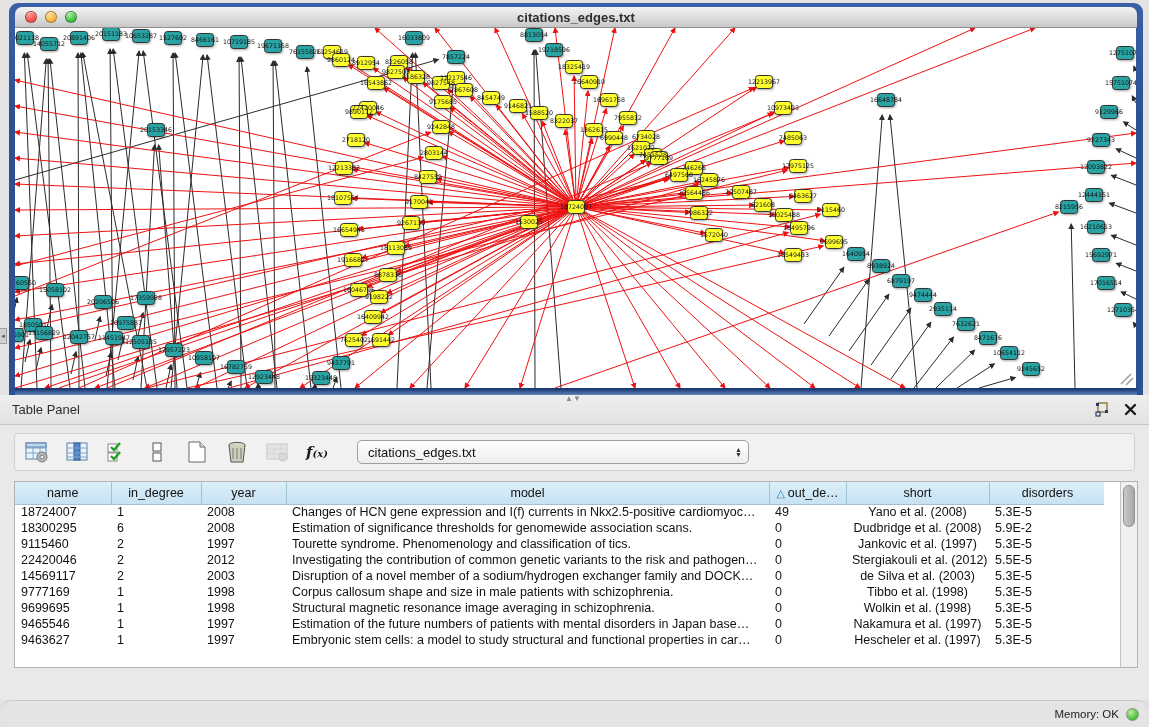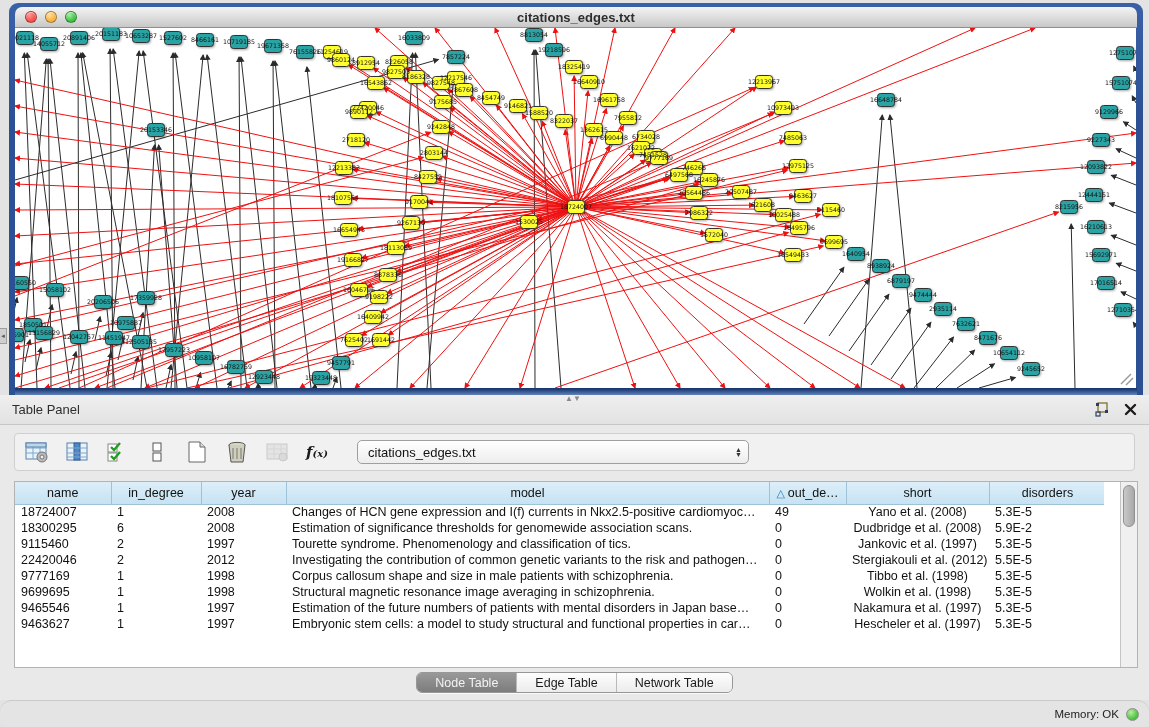--- a/index.html
+++ b/index.html
@@ -669,20 +669,29 @@
             <tr>
               <td class="c0">22420046</td>
               <td class="c1">2</td>
               <td class="c2">2012</td>
               <td class="c3">Investigating the contribution of common genetic variants to the risk and pathogen…</td>
               <td class="c4">0</td>
               <td class="c5">Stergiakouli et al. (2012)</td>
               <td class="c6">5.5E-5</td>
             </tr>
             <tr>
+              <td class="c0">14569117</td>
+              <td class="c1">2</td>
+              <td class="c2">2003</td>
+              <td class="c3">Disruption of a novel member of a sodium/hydrogen exchanger family and DOCK…</td>
+              <td class="c4">0</td>
+              <td class="c5">de Silva et al. (2003)</td>
+              <td class="c6">5.3E-5</td>
+            </tr>
+            <tr>
               <td class="c0">9777169</td>
               <td class="c1">1</td>
               <td class="c2">1998</td>
               <td class="c3">Corpus callosum shape and size in male patients with schizophrenia.</td>
               <td class="c4">0</td>
               <td class="c5">Tibbo et al. (1998)</td>
               <td class="c6">5.3E-5</td>
             </tr>
             <tr>
               <td class="c0">9699695</td>
@@ -712,25 +721,18 @@
               <td class="c6">5.3E-5</td>
             </tr>
           </tbody>
       </table>
     </div>
     <div class="vscroll">
       <div class="vthumb"></div>
     </div>
   </div>
 
-  <div class="tabs">
-    <div class="tab-group" id="tab-group">
-        <div class="tab active">Node Table</div>
-        <div class="tab">Edge Table</div>
-        <div class="tab">Network Table</div>
-      </div>
-  </div>
 </div>
 
 <div class="status-bar">
   <span class="status-text">Memory: OK</span>
   <span class="mem-dot"></span>
 </div>
 
 </body></html>

